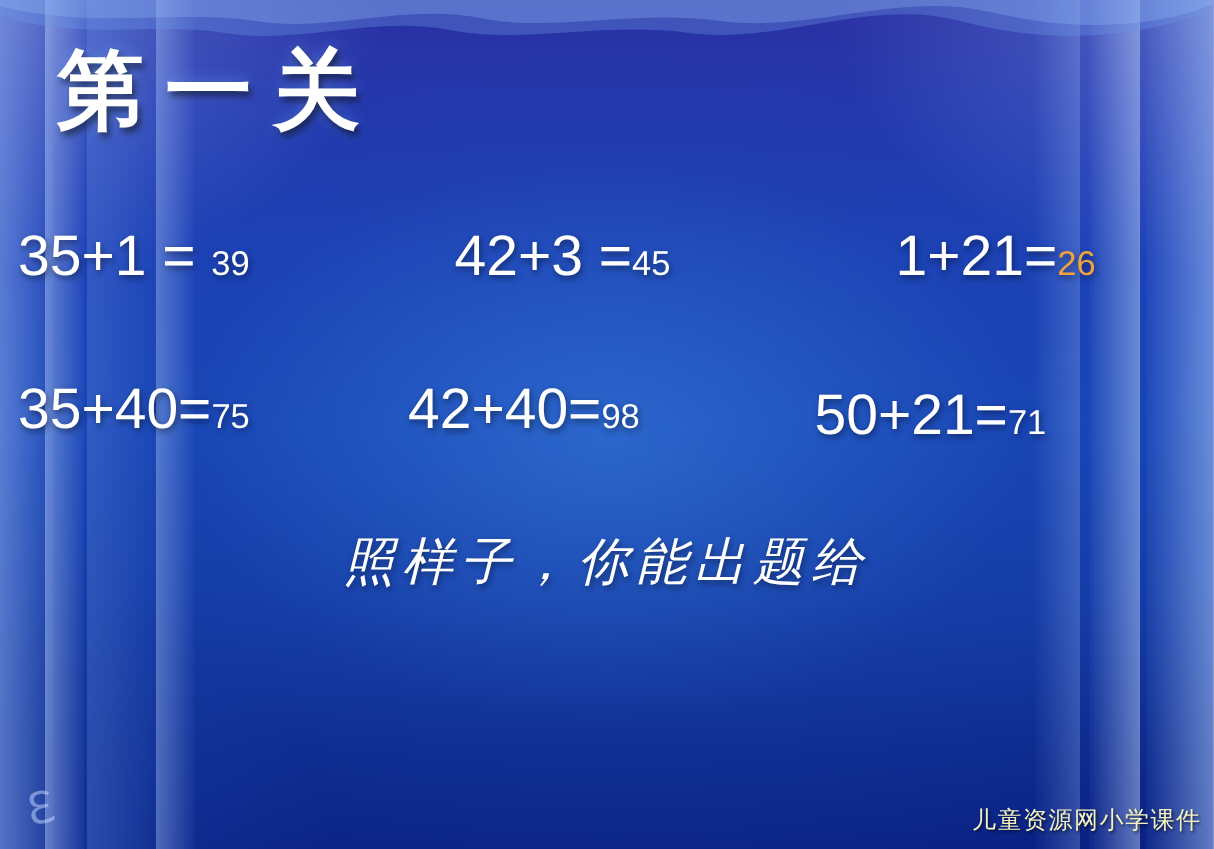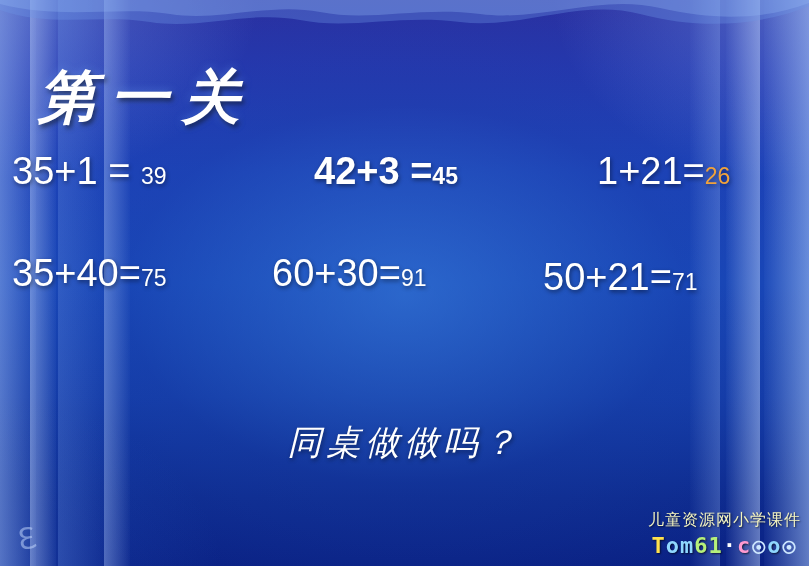--- a/index.html
+++ b/index.html
@@ -59,26 +59,24 @@
   .corner-glow.bl { left: -80px; bottom: -90px; width: 300px; height: 250px;
     background: radial-gradient(ellipse at 30% 70%, rgba(40,90,200,0.35), rgba(40,90,200,0) 72%); }
 
   .title {
     position: absolute;
     left: 38px;
     top: 22px;
     font-family: "DejaVu Sans", sans-serif;
     font-size: 58px;
     font-weight: bold;
-    font-style: italic;
     letter-spacing: 14px;
     color: #ffffff;
     text-shadow: 2px 3px 5px rgba(0,0,0,0.55), 0 0 10px rgba(120,170,255,0.45);
     white-space: nowrap;
-    margin-top: 37px;
   }
 
   .row {
     position: absolute;
     left: 0;
     width: 809px;
     white-space: nowrap;
     color: #ffffff;
     font-family: "Liberation Sans", sans-serif;
     font-size: 38px;
@@ -92,21 +90,21 @@
     white-space: nowrap;
   }
 
   .ans {
     font-size: 23px;
   }
   .ans.orange { color: #f0a23c; text-align: center; }
 
   
   .e1a { left: 12px;  top: 0; }
-  .e1b { left: 314px; top: 0; font-weight: bold; }
+  .e1b { left: 303px; top: 0; }
   .e1c { left: 597px; top: 0; }
 
   
   .e2a { left: 12px;  top: 0; text-align: center; }
   .e2b { left: 272px; top: 0; }
   .e2c { left: 543px; top: 4px; }
 
   .prompt {
     position: absolute;
     left: 0;
@@ -196,29 +194,28 @@
     <span class="eq e1c">
       <span>1+21=</span><span class="ans orange">26</span>
     </span>
   </div>
 
   <div class="row r2">
     <span class="eq e2a">
       <span>35+40=</span><span class="ans">75</span>
     </span>
     <span class="eq e2b">
-      <span>60+30=</span><span class="ans">91</span>
+      <span>42+40=</span><span class="ans">98</span>
     </span>
     <span class="eq e2c">
       <span>50+21=</span><span class="ans">71</span>
     </span>
   </div>
 
-  <div class="prompt l2">同桌做做吗？</div>
+  <div class="prompt l1">照样子，你能出题给</div>
 
   <div class="swirl">ℇ</div>
 
   <div class="watermark">
     <div class="wm-cn">儿童资源网小学课件</div>
-    <div class="wm-url"><span class="t">T</span><span class="o">om</span><span class="m">61</span><span class="dot">·</span><span class="c">c</span><span class="paw">⦿</span><span class="o">o</span><span class="paw">⦿</span></div>
   </div>
 
 </div>
 
 </body></html>

